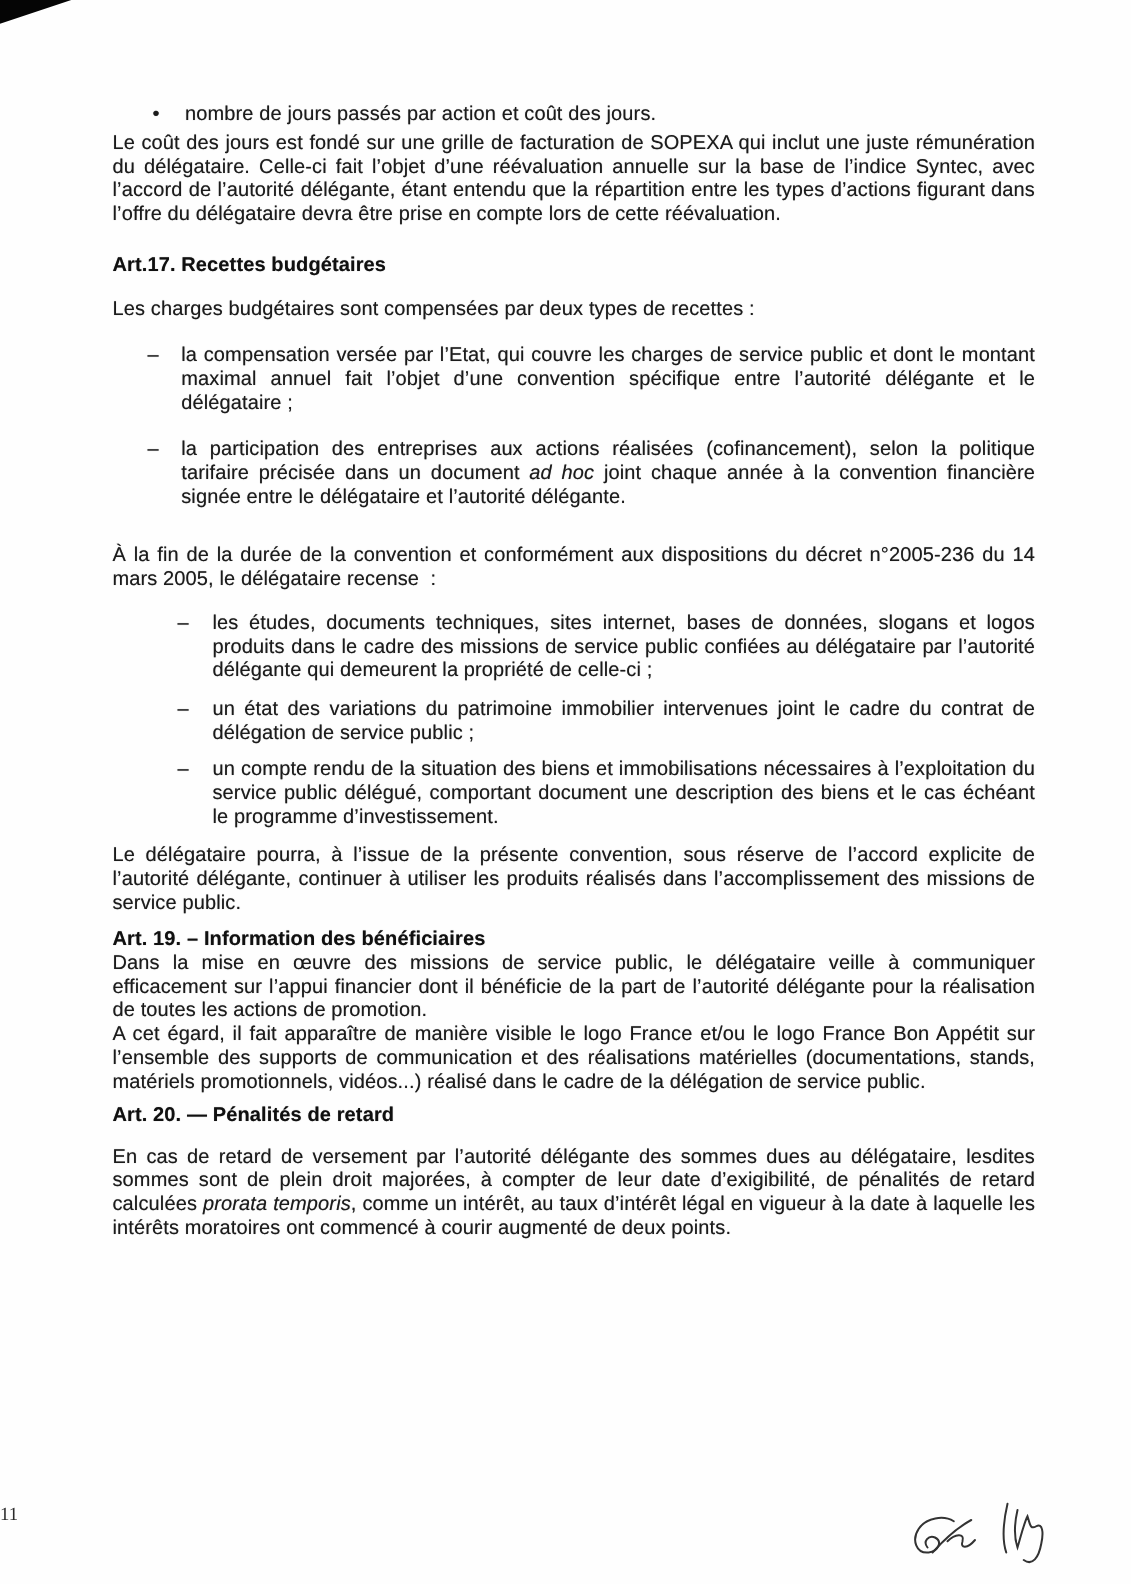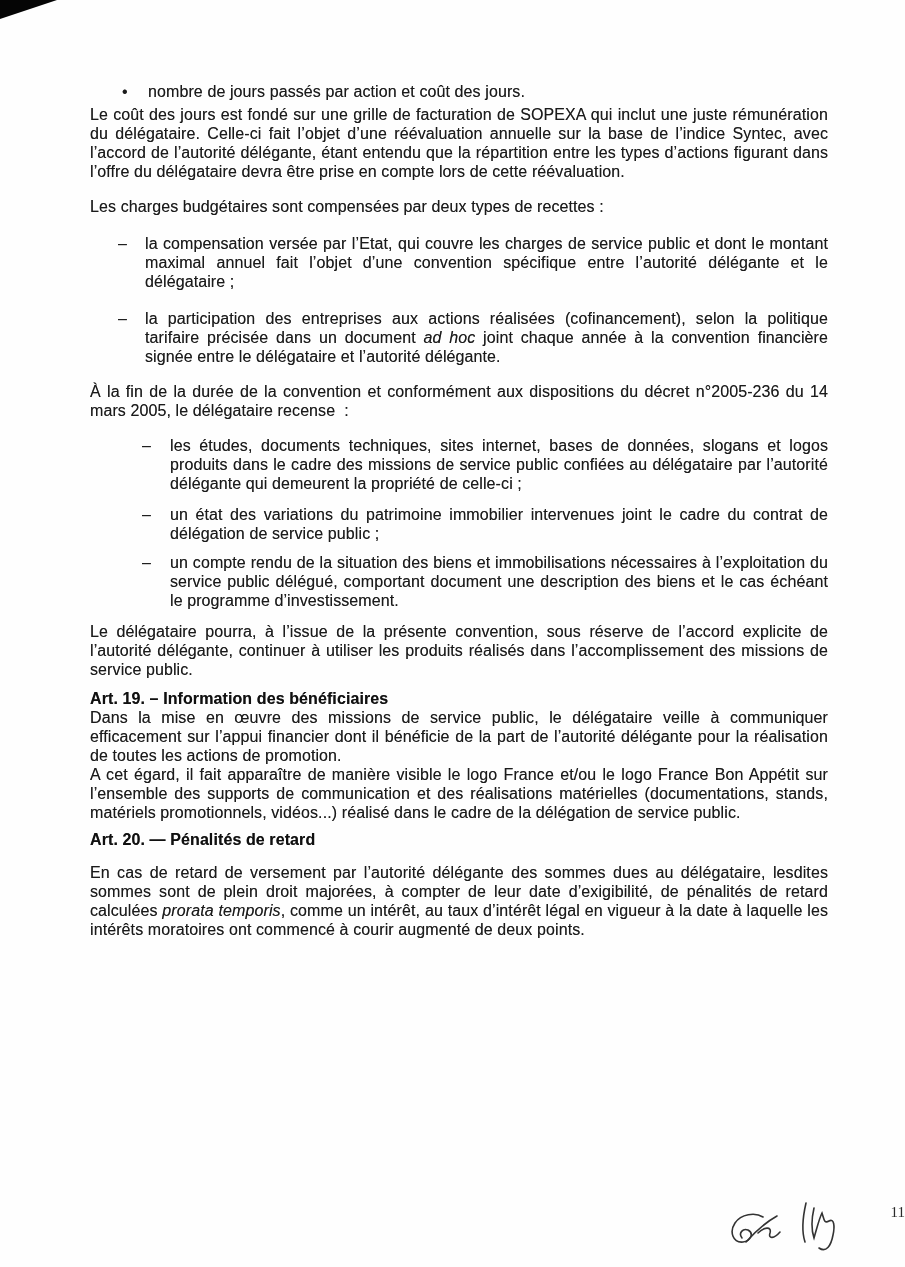--- a/index.html
+++ b/index.html
@@ -51,35 +51,35 @@
   .dash-b { margin-left: 52px; }
   .dash-b .marker { width: 28px; }
   .it { font-style: italic; }
   
   .m-para1   { margin-top: 4px; }
   .m-h17     { margin-top: 22px; }
   .m-int17   { margin-top: 16px; }
   .m-i17a    { margin-top: 18px; }
   .m-i17b    { margin-top: 18px; }
   .m-h18     { margin-top: 40px; }
-  .m-int18   { margin-top: 16px; }
+  .m-int18   { margin-top: 28px; }
   .m-i18a    { margin-top: 16px; }
   .m-i18b    { margin-top: 12px; }
   .m-i18c    { margin-top: 10px; }
   .m-cl18    { margin-top: 12px; }
   .m-h19     { margin-top: 10px; }
   .m-p19a    { }
   .m-p19b    { }
   .m-h20     { margin-top: 8px; }
   .m-p20     { margin-top: 14px; }
   .page-number {
     position: absolute;
     left: 0; right: 0;
     top: 1204px;
-    text-align: right;
+    text-align: left;
     font-family: "Liberation Serif", serif;
     font-size: 15px;
     color: #2a2a2a;
   }
   .initials {
     position: absolute;
     left: 700px; top: 1183px;
     width: 170px; height: 80px;
   }
   .initials svg { width: 100%; height: 100%; }
@@ -93,20 +93,21 @@
 
   <div class="content">
 
     <div class="li bullet-row">
       <span class="marker">•</span>
       <span class="txt">nombre de jours passés par action et coût des jours.</span>
     </div>
 
     <p class="para m-para1">Le coût des jours est fondé sur une grille de facturation de SOPEXA qui inclut une juste rémunération du délégataire. Celle-ci fait l’objet d’une réévaluation annuelle sur la base de l’indice Syntec, avec l’accord de l’autorité délégante, étant entendu que la répartition entre les types d’actions figurant dans l’offre du délégataire devra être prise en compte lors de cette réévaluation.</p>
 
+    <p class="heading m-h17">Art.17. Recettes budgétaires</p>
 
     <p class="para m-int17">Les charges budgétaires sont compensées par deux types de recettes :</p>
 
     <div class="li dash-a m-i17a">
       <span class="marker">–</span>
       <span class="txt">la compensation versée par l’Etat, qui couvre les charges de service public et dont le montant maximal annuel fait l’objet d’une convention spécifique entre l’autorité délégante et le délégataire ;</span>
     </div>
 
     <div class="li dash-a m-i17b">
       <span class="marker">–</span>

